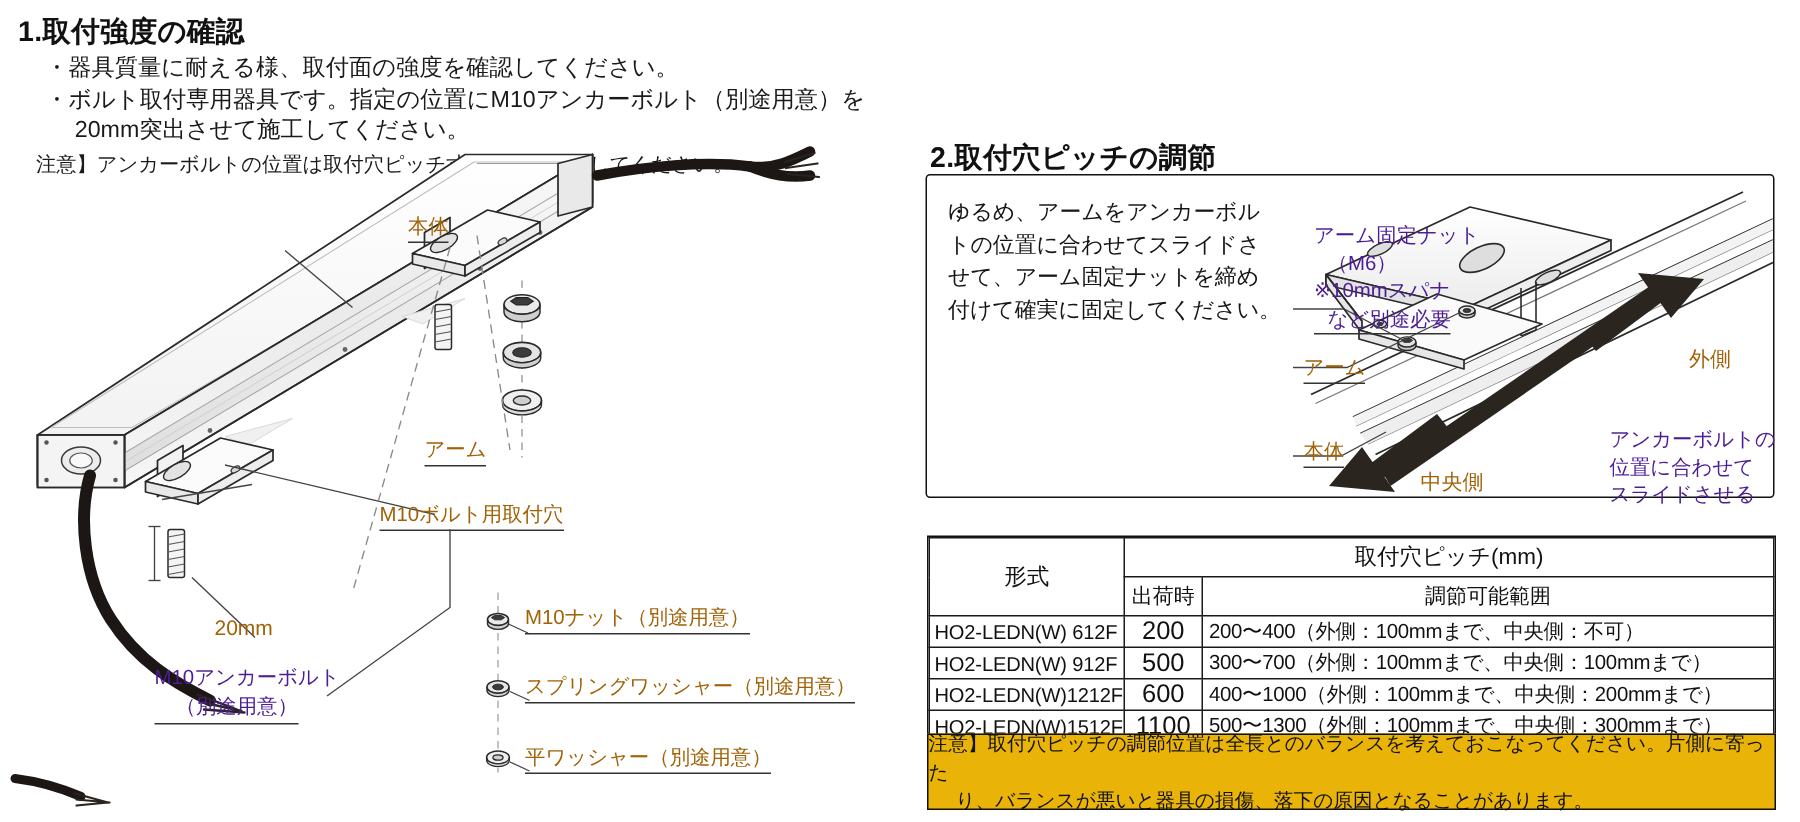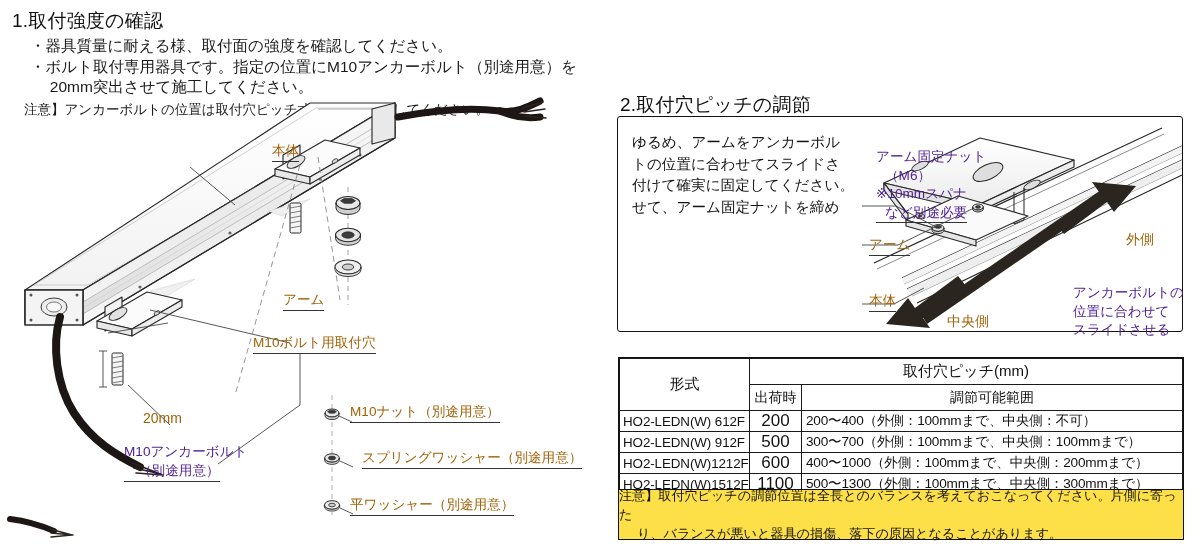--- a/index.html
+++ b/index.html
@@ -7,21 +7,21 @@
     width:1200px;height:548px;position:relative;overflow:hidden;
     background:#ffffff;
     font-family:"Liberation Sans","DejaVu Sans",sans-serif;
     color:#1a1a1a;
     -webkit-font-smoothing:antialiased;
   }
   .abs{position:absolute;}
 
   
   .sec-head{
-    font-size:19px;font-weight:normal;color:#111;letter-spacing:.2px;white-space:nowrap;
+    font-size:19px;font-weight:bold;color:#111;letter-spacing:.2px;white-space:nowrap;
   }
 
   
   .btxt{font-size:15.5px;line-height:21px;color:#1a1a1a;white-space:nowrap;}
   .btxt-s{font-size:13.5px;line-height:19px;color:#1a1a1a;white-space:nowrap;}
 
   
   .box2{
     border:1.6px solid #111;border-radius:3px;background:#fff;box-sizing:border-box;
   }
@@ -44,21 +44,21 @@
     padding:0 4px;text-align:center;vertical-align:middle;
     font-size:14px;color:#111;font-weight:normal;white-space:nowrap;
   }
   table.pitch td.model{font-size:13.4px;text-align:left;padding-left:3px;letter-spacing:-.1px;}
   table.pitch td.ship{font-size:17px;}
   table.pitch td.range{font-size:13.6px;text-align:left;padding-left:4px;letter-spacing:-.2px;}
   table.pitch th.big{font-size:15px;}
   .outer-frame{border:1.8px solid #111;box-sizing:border-box;}
 
   
-  .notebox{border:1.7px solid #111;box-sizing:border-box;background:#fde047;
+  .notebox{border:1.7px solid #111;box-sizing:border-box;background:#eab308;
     display:flex;align-items:center;justify-content:center;}
   .notebox p{margin:0;font-size:13.1px;line-height:19px;color:#111;text-align:left;}
   .notebox p .ind{display:block;padding-left:18px;}
 
   svg{display:block;overflow:visible;}
 </style>
 </head>
 <body>
 
 <div class="abs sec-head" style="left:12px;top:8px;">1.取付強度の確認</div>
@@ -255,40 +255,40 @@
       <path d="M340,366 L353,372"></path>
       <path d="M340,413 L353,419"></path>
     </g>
   </g>
 </svg>
 
 <div class="abs callout ul" style="left:272px;top:142px;">本体</div>
 <div class="abs callout ul" style="left:283px;top:291px;">アーム</div>
 <div class="abs callout ul" style="left:253px;top:334px;">M10ボルト用取付穴</div>
 <div class="abs callout" style="left:143px;top:409px;font-size:14px;">20mm</div>
-<div class="abs callout-blk" style="left:103px;top:443px;margin-left:21px;">
+<div class="abs callout-blk" style="left:103px;top:443px;">
   <div>M10アンカーボルト</div>
   <div style="padding-left:14px;border-bottom:1.1px solid #333;display:inline-block;font-family:Liberation Mono, monospace;">（別途用意）</div>
 </div>
 
 <div class="abs callout ul" style="left:350px;top:403px;">M10ナット（別途用意）</div>
-<div class="abs callout ul" style="left:362px;top:449px;">スプリングワッシャー（別途用意）</div>
+<div class="abs callout ul" style="left:350px;top:449px;">スプリングワッシャー（別途用意）</div>
 <div class="abs callout ul" style="left:350px;top:496px;">平ワッシャー（別途用意）</div>
 
 <div class="abs sec-head" style="left:620px;top:92px;">2.取付穴ピッチの調節</div>
 
 <div class="abs box2" style="left:617px;top:116px;width:566px;height:216px;"></div>
 
 <div class="abs inst" style="left:632px;top:132px;width:238px;">
   <div style="position:relative;padding-left:13px;">
     <span class="bullet">・</span>
     <div style="margin-left:-13px;">ゆるめ、アームをアンカーボル</div>
     <div style="margin-left:-13px;">トの位置に合わせてスライドさ</div>
+    <div style="margin-left:-13px;">せて、アーム固定ナットを締め</div>
     <div style="margin-left:-13px;">付けて確実に固定してください。</div>
-    <div style="margin-left:-13px;">せて、アーム固定ナットを締め</div>
   </div>
 </div>
 
 <svg class="abs" style="left:862px;top:128px;" width="320" height="204" viewBox="0 0 320 204">
   <defs>
     <linearGradient id="plateG" x1="0" y1="0" x2="0" y2="1">
       <stop offset="0" stop-color="#ffffff"></stop>
         <stop offset="1" stop-color="#ececec"></stop>
     </linearGradient>
   </defs>

